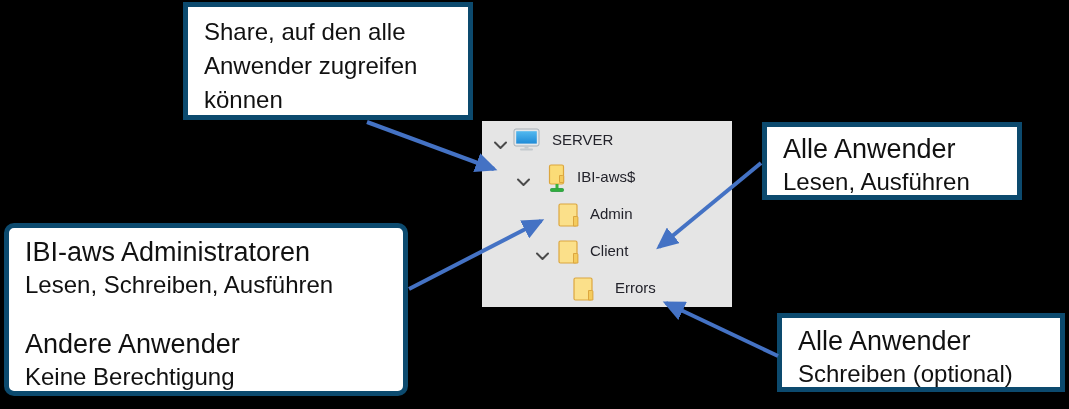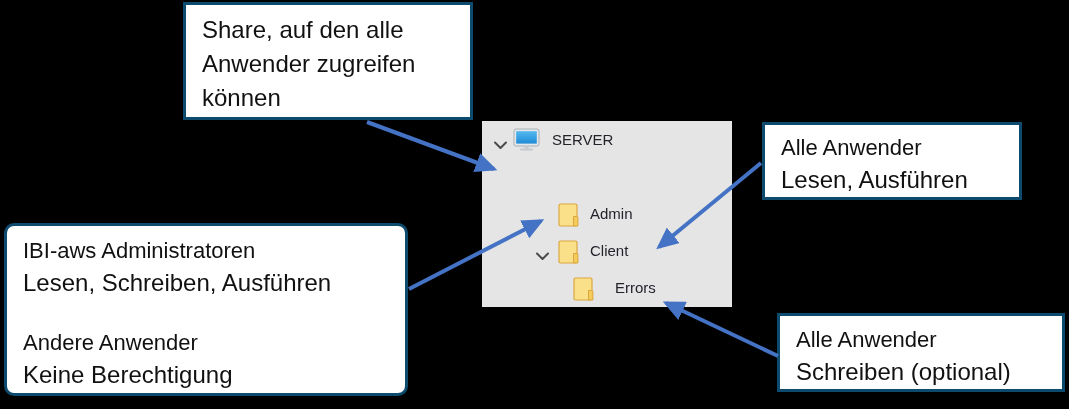--- a/index.html
+++ b/index.html
@@ -6,30 +6,30 @@
   .canvas{
     position:relative;
     width:1069px;height:409px;
     background:#000000;
     font-family:"Liberation Sans", sans-serif;
     overflow:hidden;
   }
   .callout{
     position:absolute;
     background:#ffffff;
-    border:3px solid #0c4a6e;
+    border:5px solid #0c4a6e;
     box-sizing:border-box;
     color:#111111;
   }
   .co-share{left:183px;top:2px;width:290px;height:118px;padding:8px 10px 0 16px;
     font-size:24px;line-height:34px;}
   .co-read{left:762px;top:122px;width:260px;height:78px;padding:8px 10px 0 16px;}
   .co-admin{left:4px;top:223px;width:404px;height:173px;padding:10px 10px 8px 16px;border-radius:10px;}
   .co-write{left:777px;top:313px;width:288px;height:79px;padding:9px 10px 0 16px;}
-  .co-sub{font-size:22px;line-height:29px;}
+  .co-sub{font-size:27px;line-height:29px;}
   .co-main{font-size:24px;line-height:36px;}
   .co-gap{height:27px;}
 
   .tree-panel{
     position:absolute;left:482px;top:121px;width:250px;height:186px;
     background:#e5e5e5;
   }
   .tree-row{position:absolute;height:28px;width:100%;}
   .tree-row .chev{position:absolute;top:9px;width:15px;height:9px;}
   .tree-row .ticon{position:absolute;top:1px;}
@@ -84,20 +84,36 @@
             </defs>
           <rect x="1" y="1" width="25" height="17" rx="2" fill="#E4E8EB" stroke="#A8B0B7" stroke-width="1"></rect>
           <rect x="3.2" y="3.2" width="20.6" height="12.4" fill="url(#scr)"></rect>
           <rect x="11.5" y="18" width="4" height="2.6" fill="#C3C9CE"></rect>
           <rect x="7" y="20.6" width="13" height="2" rx="1" fill="#C3C9CE"></rect>
         </svg>
       </span>
       <span class="tlabel" style="left:70px;">SERVER</span>
     </div>
 
+    <div class="tree-row" style="top:43px;">
+      <span class="chev" style="left:34px;">
+        <svg width="15" height="9" viewBox="0 0 15 9">
+            <polyline points="2,1.5 7.5,7 13,1.5" fill="none" stroke="#4a4a4a" stroke-width="2" stroke-linecap="round" stroke-linejoin="round"></polyline>
+          </svg>
+      </span>
+      <span class="ticon" style="left:63px;top:0;">
+        <svg width="24" height="30" viewBox="0 0 24 30">
+          <rect x="4.5" y="1" width="14" height="19" rx="1.5" fill="#FBDC77" stroke="#DCA63E" stroke-width="1.2"></rect>
+          <path d="M14.5 11.5 h3.2 a1 1 0 0 1 1 1 v6 h-4.2 z" fill="#F4CB5D" stroke="#DCA63E" stroke-width="1"></path>
+          <rect x="10.5" y="20" width="3" height="4.5" fill="#3CB33C"></rect>
+          <rect x="5.5" y="24.5" width="13" height="3" rx="1" fill="#2FAE3E" stroke="#27983A" stroke-width="0.8"></rect>
+        </svg>
+      </span>
+      <span class="tlabel" style="left:95px;">IBI-aws$</span>
+    </div>
 
     <div class="tree-row" style="top:80px;">
       <span class="ticon" style="left:76px;top:2px;">
         <svg width="24" height="25" viewBox="0 0 24 25">
           <rect x="1" y="1" width="18" height="22" rx="1.5" fill="#FBE08A" stroke="#DCA63E" stroke-width="1.2"></rect>
           <path d="M15.5 13.5 h3.4 a1 1 0 0 1 1 1 v8.5 h-4.4 z" fill="#F4CB5D" stroke="#DCA63E" stroke-width="1"></path>
         </svg>
       </span>
       <span class="tlabel" style="left:108px;">Admin</span>
     </div>

